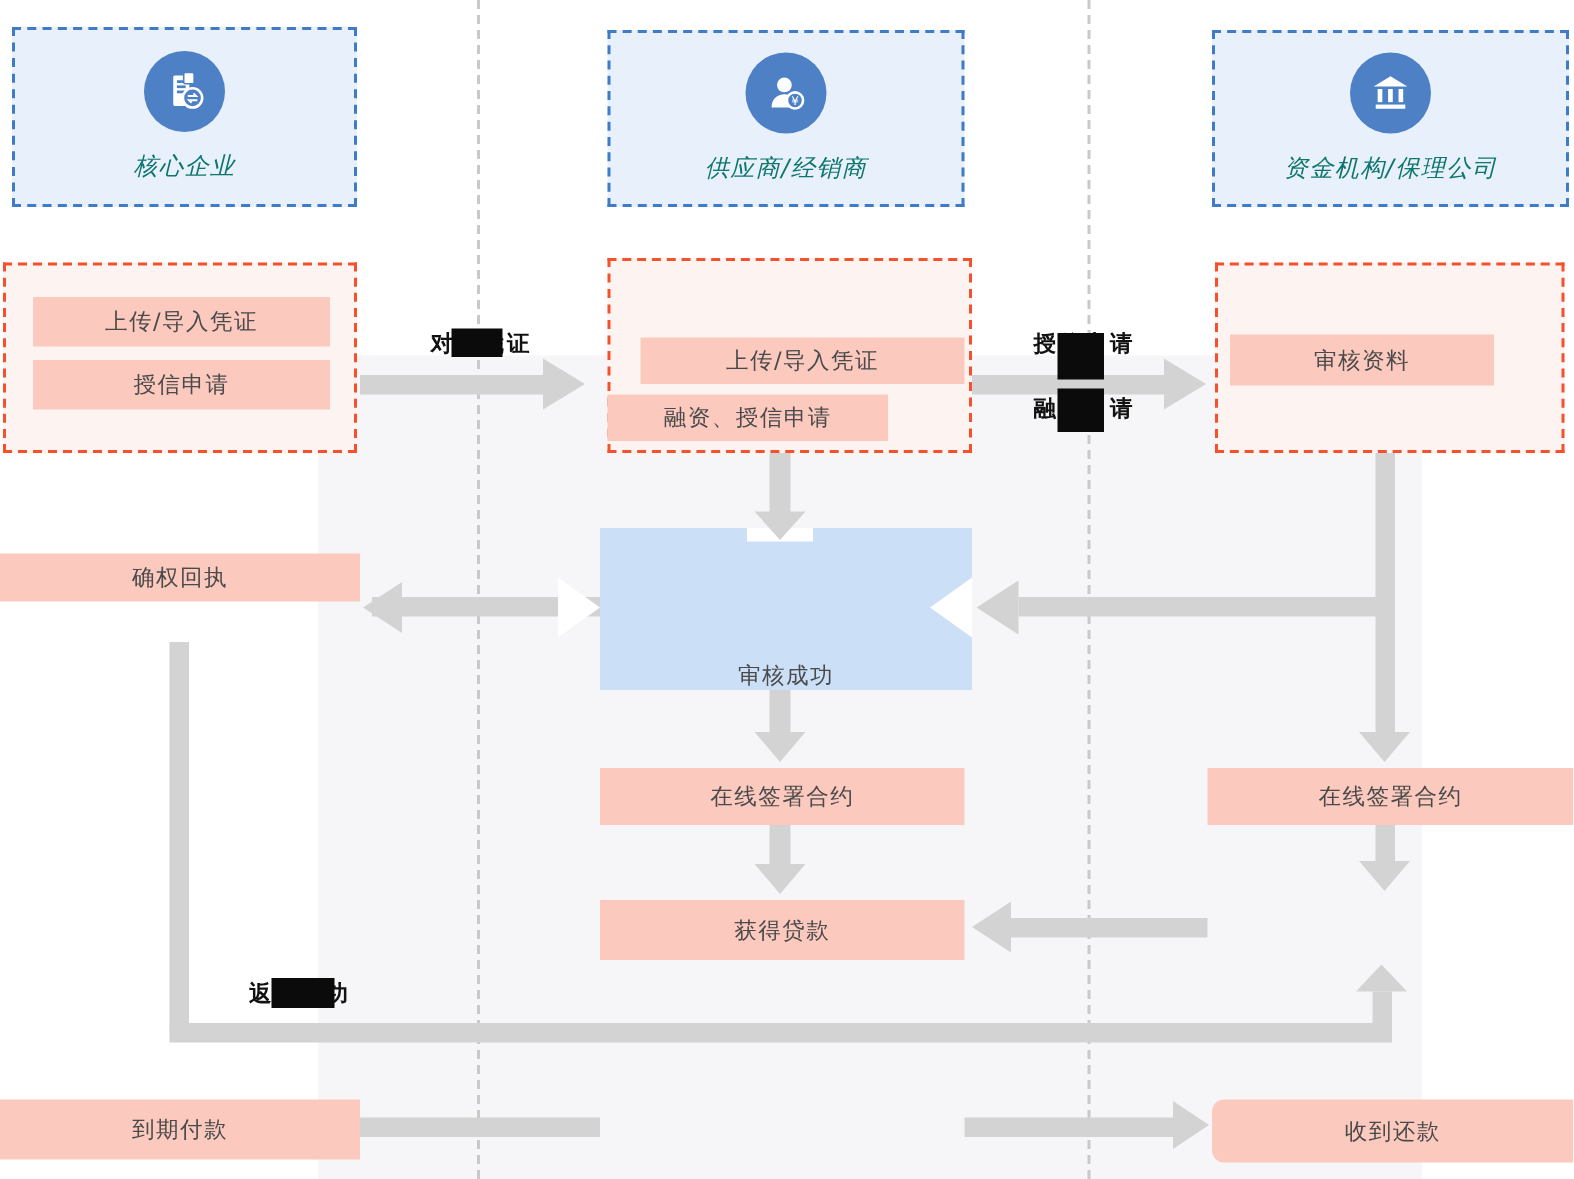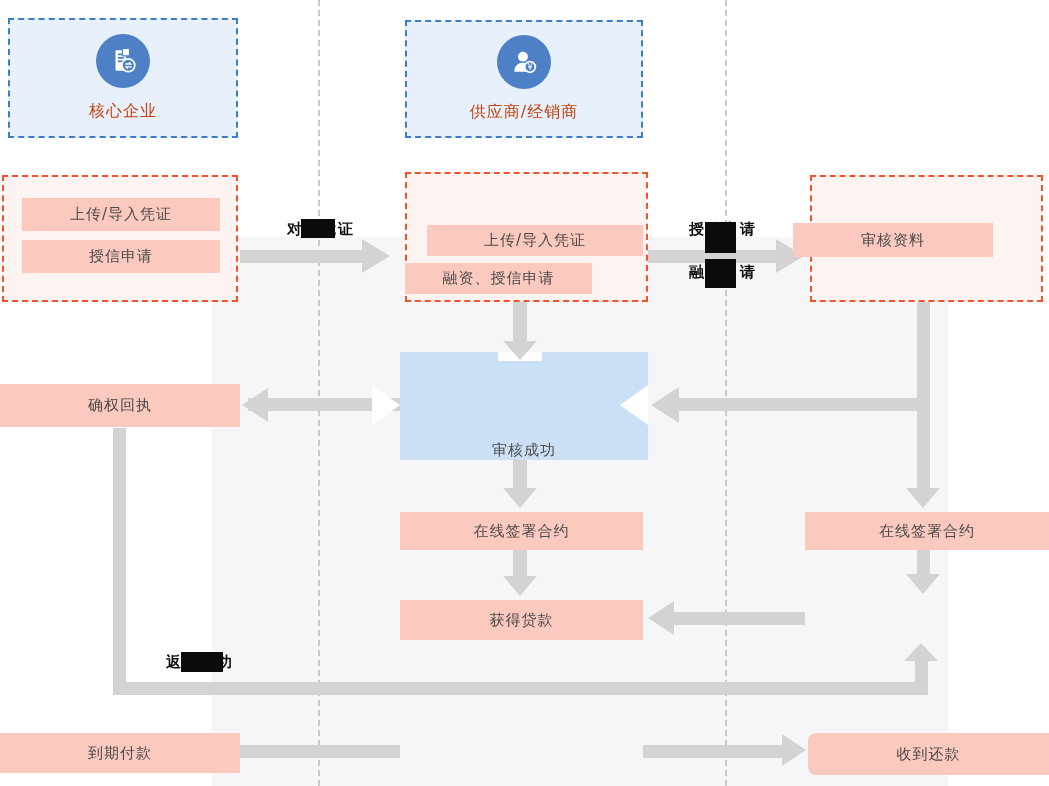--- a/index.html
+++ b/index.html
@@ -11,21 +11,21 @@
   html,body{margin:0;padding:0;background:#fff;}
   body{font-family:"DejaVu Sans","Liberation Sans",sans-serif;}
   .canvas{position:relative;width:1049px;height:786px;background:#fff;overflow:hidden;}
   .abs{position:absolute;}
   .panel{left:212px;top:237px;width:736px;height:549px;background:var(--panel);z-index:0;}
   .vdash{top:0;height:786px;width:0;border-left:2px dashed var(--dash);z-index:1;}
   .actor-card{background:var(--actor-bg);border:2px dashed var(--actor-border);
     display:flex;flex-direction:column;align-items:center;justify-content:center;gap:13px;z-index:3;}
   .icon-circle{width:54px;height:54px;border-radius:50%;background:var(--circle);
     display:flex;align-items:center;justify-content:center;}
-  .actor-label{font-size:16px;color:#c2410c;letter-spacing:1px;}
+  .actor-label{font-size:16px;color:#0f766e;letter-spacing:1px;font-style:italic;}
   .group{background:var(--group-bg);border:2px dashed var(--group-border);z-index:3;}
   .step,.node{background:var(--pink);color:var(--text);font-size:15px;letter-spacing:1px;
     display:flex;align-items:center;justify-content:center;z-index:3;}
   .blue-node{background:var(--bluebox);color:var(--text);font-size:15px;letter-spacing:1px;
     display:flex;align-items:flex-end;justify-content:center;z-index:3;font-family:Liberation Serif, serif;}
   .shaft{background:var(--arrow);z-index:2;}
   .ah{width:0;height:0;z-index:2;}
   .ah-right{border-top:17px solid transparent;border-bottom:17px solid transparent;border-left:28px solid var(--arrow);}
   .ah-left{border-top:17px solid transparent;border-bottom:17px solid transparent;border-right:26px solid var(--arrow);}
   .ah-down{border-left:17px solid transparent;border-right:17px solid transparent;border-top:20px solid var(--arrow);}
@@ -67,31 +67,43 @@
       <svg width="30" height="30" viewBox="0 0 28 28">
         <circle cx="13" cy="9" r="4.6" fill="#fff"></circle>
         <path d="M5 23c0-5.2 3.6-8.2 8-8.2s8 3 8 8.2z" fill="#fff"></path>
         <circle cx="19.6" cy="18.6" r="5" fill="#4d80c4" stroke="#fff" stroke-width="1.6"></circle>
         <text x="19.6" y="21.2" font-size="7.5" fill="#fff" text-anchor="middle">¥</text>
       </svg>
     </div>
     <div class="actor-label">供应商/经销商</div>
   </div>
 
+  <div class="abs actor-card" style="left:808px;top:20px;width:234px;height:114px">
+    <div class="icon-circle">
+      <svg width="30" height="30" viewBox="0 0 28 28">
+        <path d="M14 3.5L24.5 10h-21z" fill="#fff"></path>
+        <rect x="6" y="11.5" width="2.9" height="8.2" fill="#fff"></rect>
+        <rect x="12.5" y="11.5" width="2.9" height="8.2" fill="#fff"></rect>
+        <rect x="19" y="11.5" width="2.9" height="8.2" fill="#fff"></rect>
+        <rect x="4.8" y="21.2" width="18.4" height="2.6" fill="#fff"></rect>
+      </svg>
+    </div>
+    <div class="actor-label">资金机构/保理公司</div>
+  </div>
 
   <div class="abs group" style="left:2px;top:175px;width:232px;height:123px"></div>
   <div class="abs step" style="left:22px;top:198px;width:198px;height:33px">上传/导入凭证</div>
   <div class="abs step" style="left:22px;top:240px;width:198px;height:33px">授信申请</div>
 
   <div class="abs group" style="left:405px;top:172px;width:239px;height:126px"></div>
   <div class="abs step" style="left:427px;top:225px;width:216px;height:31px">上传/导入凭证</div>
   <div class="abs step" style="left:405px;top:263px;width:187px;height:31px">融资、授信申请</div>
 
   <div class="abs group" style="left:810px;top:175px;width:229px;height:123px"></div>
-  <div class="abs step" style="left:793px;top:223px;width:200px;height:34px">审核资料</div>
+  <div class="abs step" style="left:820px;top:223px;width:176px;height:34px">审核资料</div>
 
   <div class="abs shaft" style="left:240px;top:250px;width:124px;height:13px"></div>
   <div class="abs ah ah-right" style="left:362px;top:239px"></div>
   <div class="abs edge-label" style="left:287px;top:220px">对账凭证</div>
   <div class="abs artifact" style="left:301px;top:219px;width:34px;height:19px"></div>
 
   <div class="abs shaft" style="left:648px;top:250px;width:128px;height:13px"></div>
   <div class="abs ah ah-right" style="left:776px;top:239px"></div>
   <div class="abs edge-label" style="left:689px;top:220px">授信申请</div>
   <div class="abs edge-label" style="left:689px;top:263px">融资申请</div>
@@ -108,21 +120,21 @@
   <div class="abs wedge-left abs" style="left:620px;top:385px"></div>
   <div class="abs ah ah-left z5" style="left:651px;top:387px;border-top-width:18px;border-bottom-width:18px;border-right-width:28px"></div>
 
   <div class="abs blue-node" style="left:400px;top:352px;width:248px;height:108px">
     <span>审核成功</span>
   </div>
   <div class="abs wedge-right" style="left:372px;top:385px"></div>
 
   <div class="abs shaft" style="left:248px;top:398px;width:152px;height:13px"></div>
   <div class="abs ah ah-left z4" style="left:242px;top:388px"></div>
-  <div class="abs node" style="left:0;top:384px;width:240px;height:43px">
+  <div class="abs node" style="left:0;top:369px;width:240px;height:32px">
     <span>确权回执</span>
   </div>
 
   <div class="abs shaft" style="left:513px;top:460px;width:14px;height:30px"></div>
   <div class="abs ah ah-down" style="left:503px;top:488px"></div>
   <div class="abs node" style="left:400px;top:512px;width:243px;height:38px">
     <span>在线签署合约</span>
   </div>
   <div class="abs shaft" style="left:513px;top:550px;width:14px;height:28px"></div>
   <div class="abs ah ah-down" style="left:503px;top:576px"></div>

